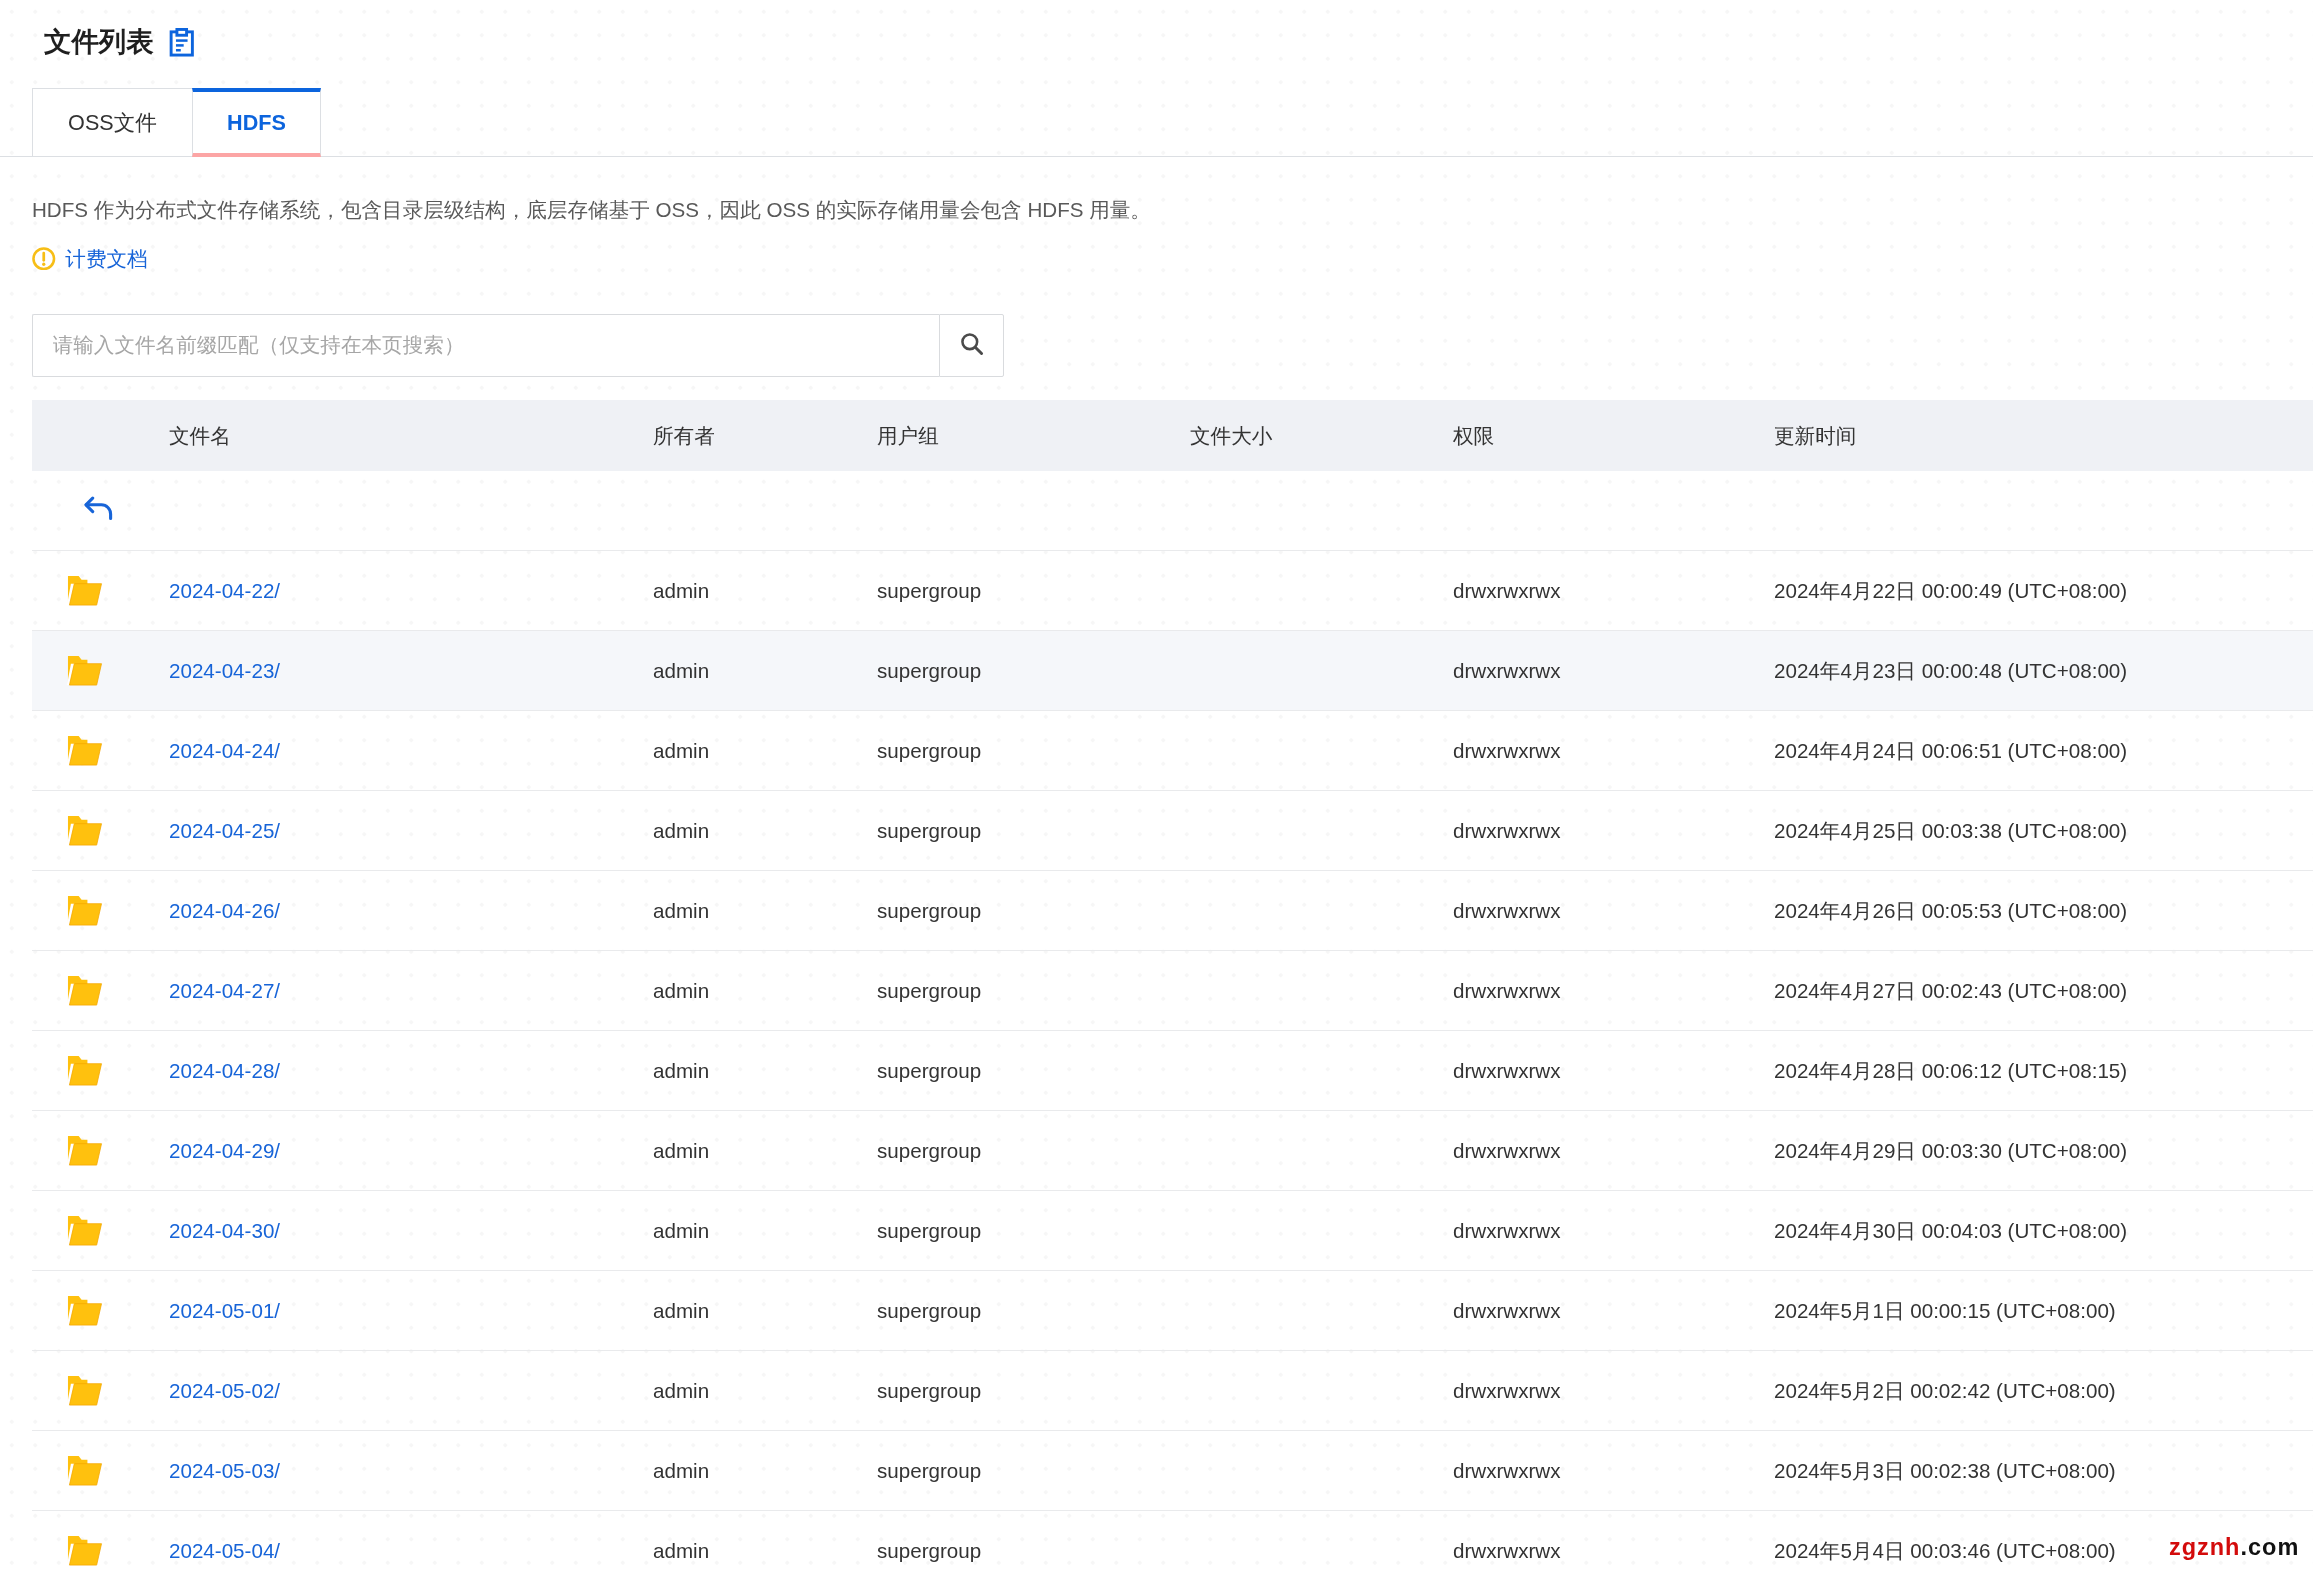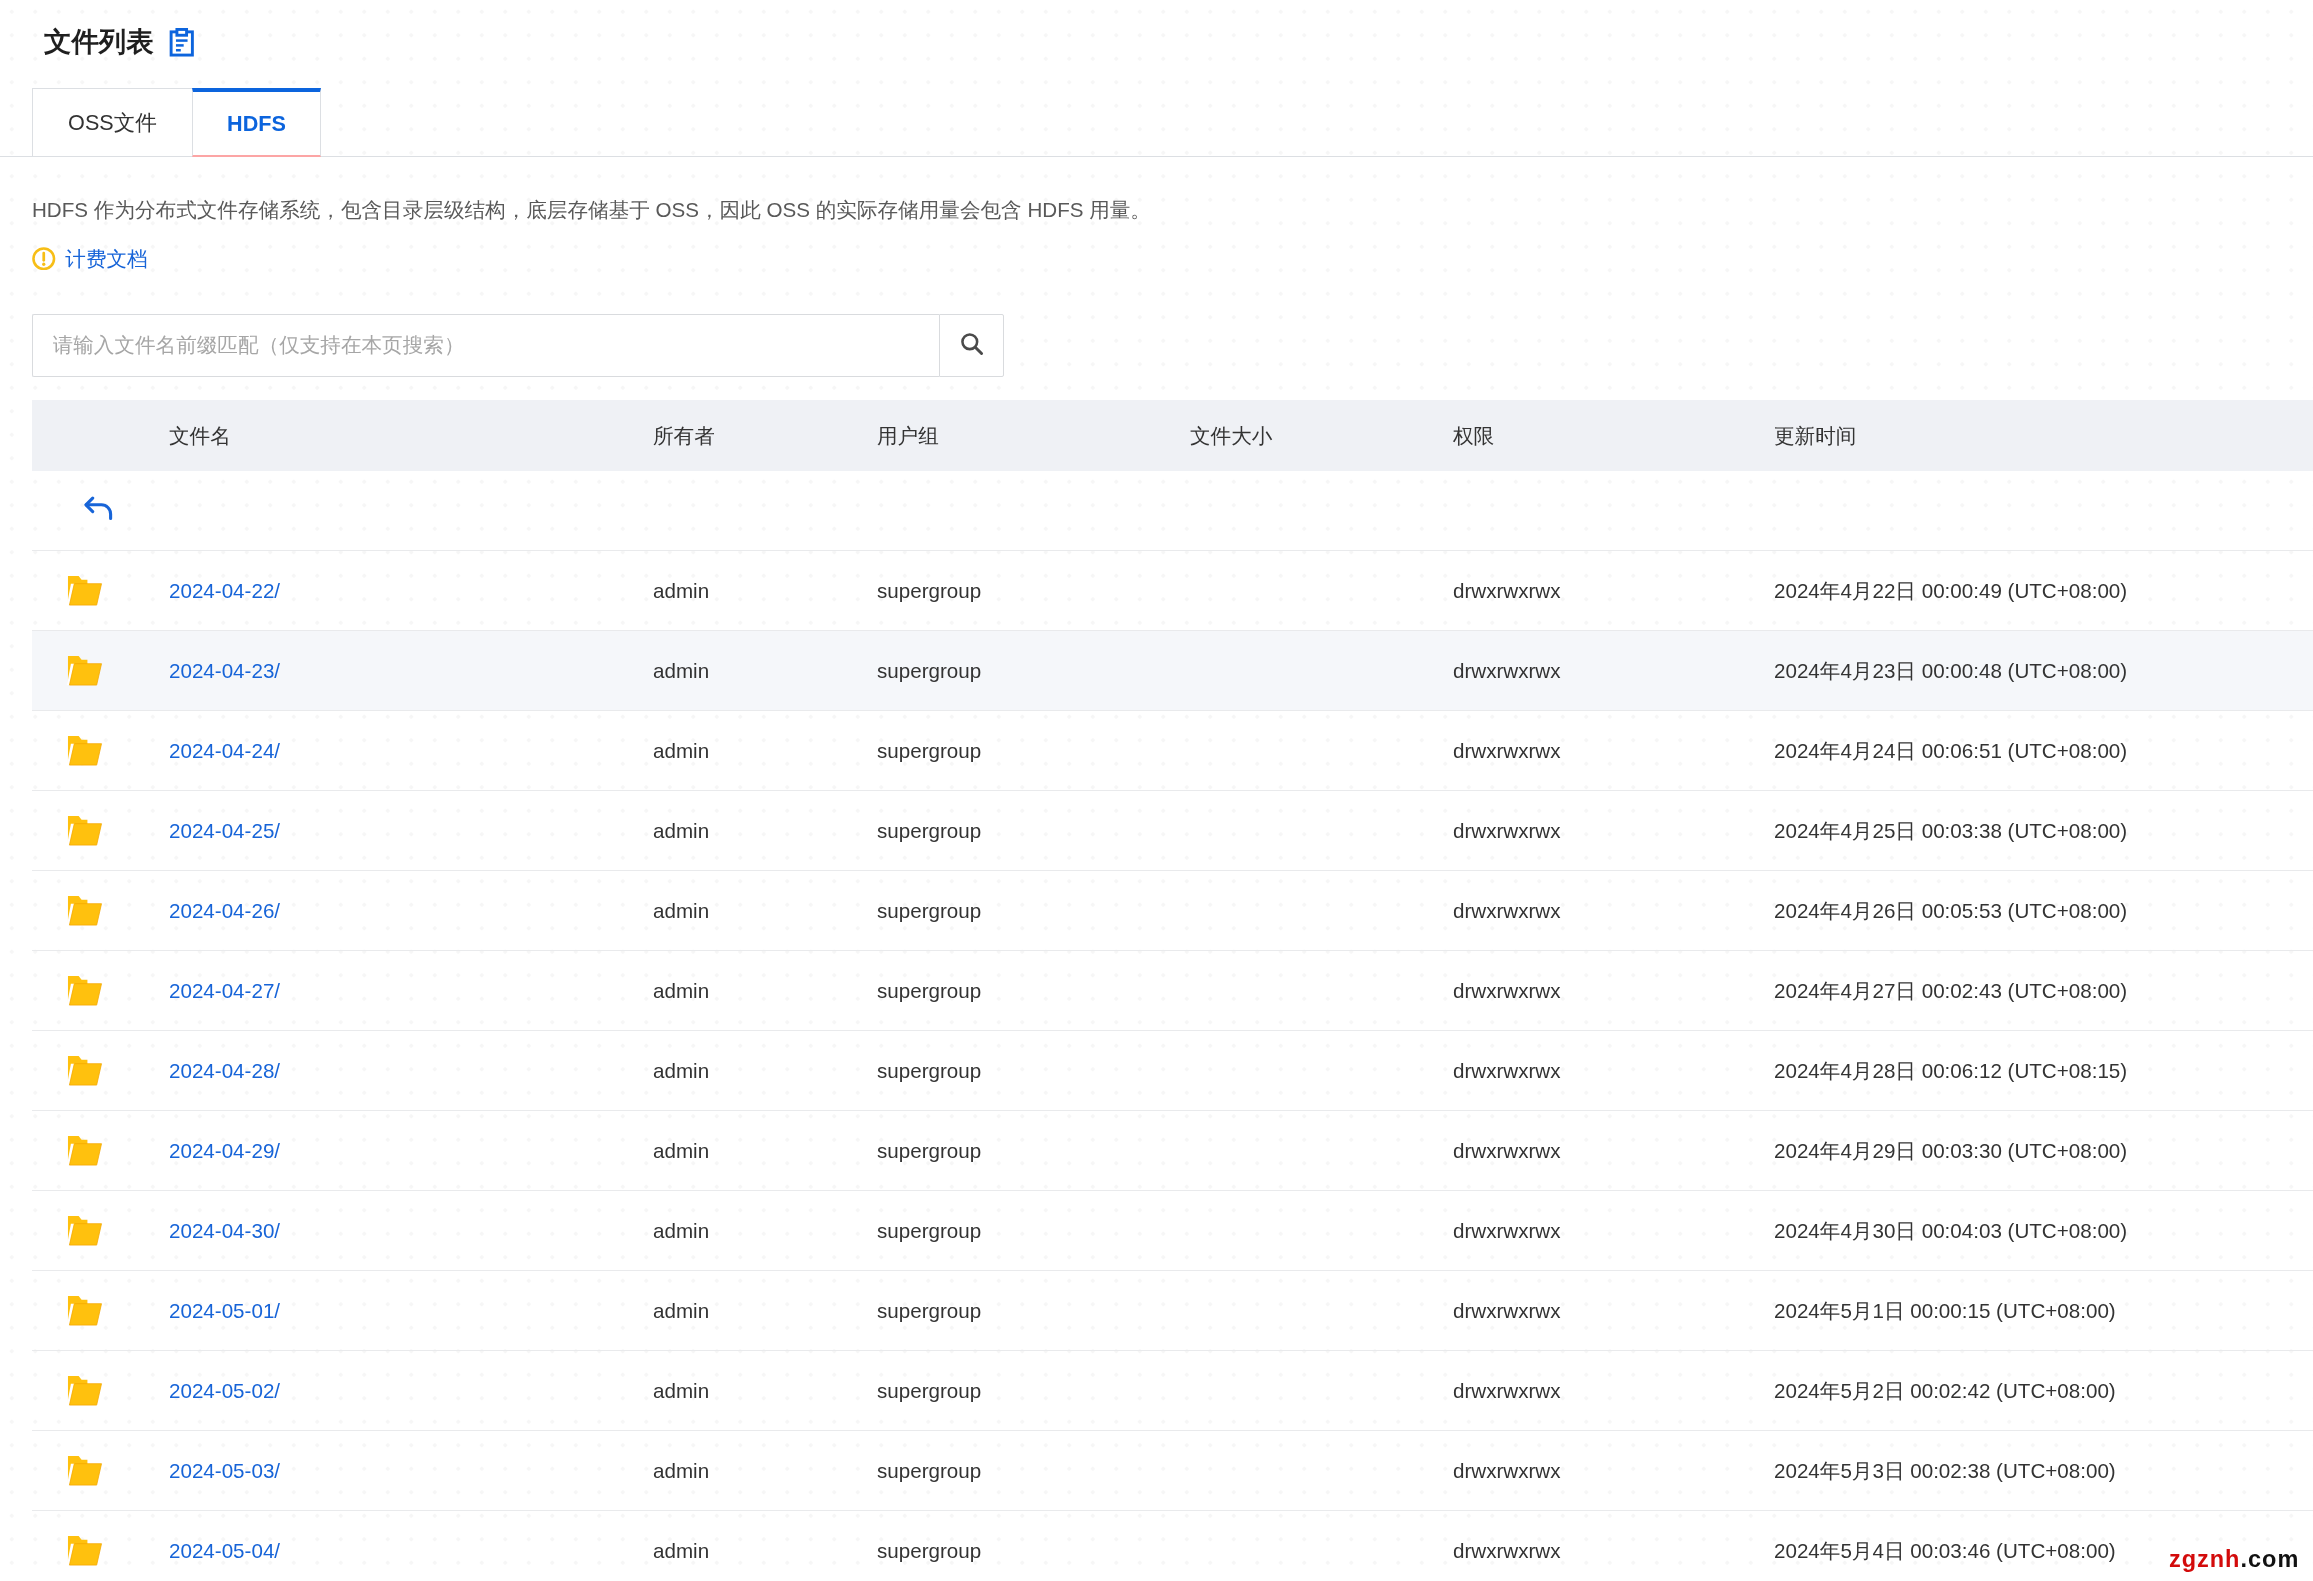--- a/index.html
+++ b/index.html
@@ -21,21 +21,21 @@
   
   .tabs { display:flex; margin-top:25.5px; border-bottom:1px solid #dcdfe3; height:69px; }
   .tab {
     height:69px; display:flex; align-items:center; justify-content:center;
     font-size:21.6px; color:#333; background:#fff; cursor:pointer;
     border:1px solid #dcdfe3; border-bottom:1px solid #dcdfe3; margin-bottom:-1px;
   }
   .tab-oss { width:160px; margin-left:32px; border-right:none; }
   .tab-hdfs {
     width:129px; color:var(--accent); font-weight:bold;
-    border-top:4.9px solid var(--accent); border-bottom:2px solid #fca5a5;
+    border-top:4.9px solid var(--accent); border-bottom:4px solid #fca5a5;
   }
 
   
   .desc { margin:39px 0 0 32px; font-size:20.6px; color:#595959; line-height:1.4; }
   .notice { display:flex; align-items:center; gap:9.8px; margin:19.6px 0 0 32px; font-size:20.6px; color:#595959; }
   .notice a { color:var(--link); text-decoration:none; }
   .warn-icon { width:23.5px; height:23.5px; flex:0 0 auto; }
 
   
   .search-row { display:flex; margin:41px 0 0 32px; width:972px; height:63px; }
@@ -64,21 +64,21 @@
   .cell-name a { color:var(--link); text-decoration:none; }
   .cell { color:#333; white-space:nowrap; overflow:hidden; }
   .icon-cell { padding-left:32px; display:flex; align-items:center; }
   .folder-icon { width:41px; height:35px; display:block; }
   .back-btn { background:none; border:none; cursor:pointer; margin-left:18.6px; padding:0; display:flex; }
   .back-icon { width:31px; height:27.4px; }
   .crumb-parent { color:var(--link); text-decoration:none; margin-left:16.7px; }
   .crumb-current { color:#1f1f1f; margin-left:11.8px; }
 
   
-  .watermark { position:absolute; right:13.7px; bottom:9px; font-size:23.5px; font-weight:bold; letter-spacing:1px; }
+  .watermark { position:absolute; right:13.7px; bottom:21px; font-size:23.5px; font-weight:bold; letter-spacing:1px; }
   .watermark .brand { color:var(--wm-red); }
   .watermark .suffix { color:#111; }
 </style>
 </head>
 <body>
 
 <div class="page">
 
   <div class="page-header">
     <span class="page-title">文件列表</span>

